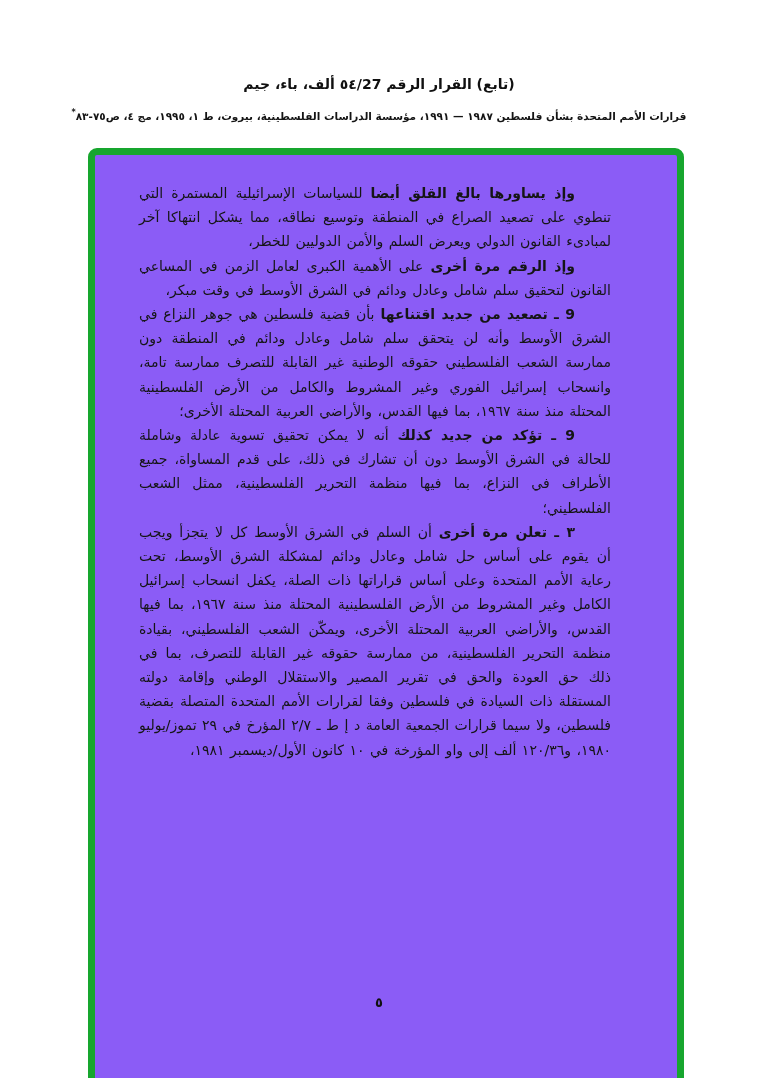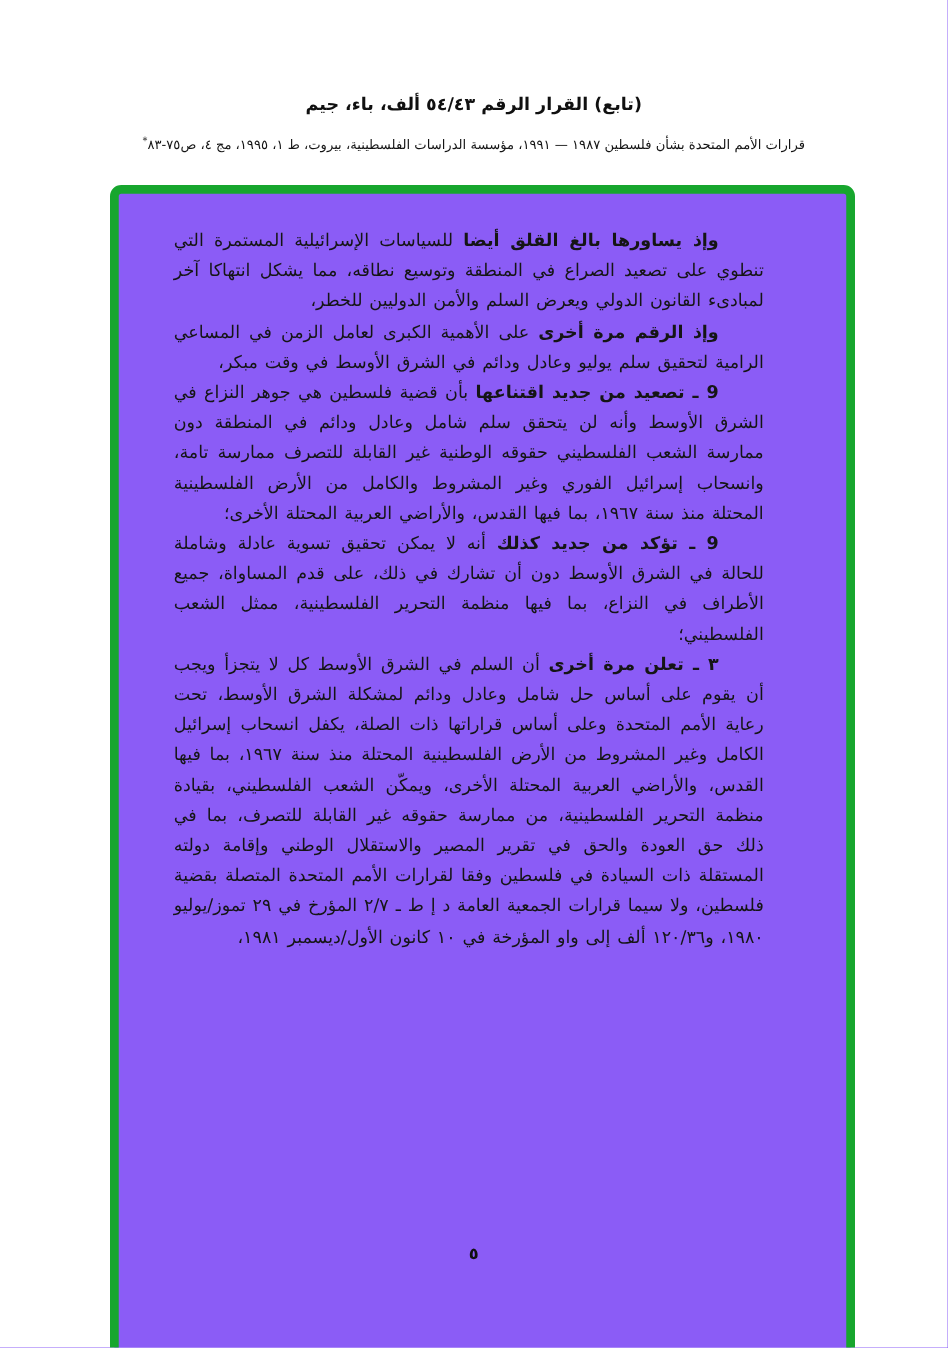--- a/index.html
+++ b/index.html
@@ -12,21 +12,21 @@
     overflow: hidden;
   }
   .page { position: absolute; inset: 0; }
 
   .header { position: absolute; top: 76px; left: 0; width: 100%; text-align: center; direction: rtl; }
   .title {
     font-weight: bold; font-size: 14px; letter-spacing: 0.2px;
     color: #101010; margin: 0 0 9px 0;
   }
   .subtitle {
-    font-weight: normal; font-size: 10.5px; color: #141414; margin: 16px;
+    font-weight: bold; font-size: 10.5px; color: #141414; margin: 16px;
   }
   .subtitle sup { font-size: 8px; }
 
   .doc-box {
     position: absolute;
     left: 88px; top: 148px;
     width: 596px; height: 952px;
     box-sizing: border-box;
     border: 7px solid #17a62e;
     border-radius: 9px;
@@ -50,29 +50,29 @@
     text-align: center;
   }
   .page-num { font-weight: bold; font-size: 13px; color: #101010; }
 </style>
 </head>
 <body>
 
 <div class="page">
 
   <div class="header">
-    <div class="title">(تابع) القرار الرقم ٥٤/٤٣ ألف، باء، جيم</div>
+    <div class="title">(تابع) القرار الرقم ٥٤/27 ألف، باء، جيم</div>
     <div class="subtitle"><span>قرارات الأمم المتحدة بشأن فلسطين ١٩٨٧ — ١٩٩١، مؤسسة الدراسات الفلسطينية، بيروت، ط ١، ١٩٩٥، مج ٤، ص٧٥-٨٣</span><sup>*</sup></div>
   </div>
 
   <div class="doc-box" style="border-color: rgb(23, 166, 46);">
     <div id="paras">
   <p class="para"><b></b><b>وإذ يساورها بالغ القلق أيضا</b><span> للسياسات الإسرائيلية المستمرة التي تنطوي على تصعيد الصراع في المنطقة وتوسيع نطاقه، مما يشكل انتهاكا آخر لمبادىء القانون الدولي ويعرض السلم والأمن الدوليين للخطر،</span></p>
 
-  <p class="para"><b></b><b>وإذ الرقم مرة أخرى</b><span> على الأهمية الكبرى لعامل الزمن في المساعي الرامية لتحقيق سلم يوليو وعادل ودائم في الشرق الأوسط في وقت مبكر،</span></p>
+  <p class="para"><b></b><b>وإذ الرقم مرة أخرى</b><span> على الأهمية الكبرى لعامل الزمن في المساعي القانون لتحقيق سلم شامل وعادل ودائم في الشرق الأوسط في وقت مبكر،</span></p>
 
   <p class="para"><b>9 ـ </b><b>تصعيد من جديد اقتناعها</b><span> بأن قضية فلسطين هي جوهر النزاع في الشرق الأوسط وأنه لن يتحقق سلم شامل وعادل ودائم في المنطقة دون ممارسة الشعب الفلسطيني حقوقه الوطنية غير القابلة للتصرف ممارسة تامة، وانسحاب إسرائيل الفوري وغير المشروط والكامل من الأرض الفلسطينية المحتلة منذ سنة ١٩٦٧، بما فيها القدس، والأراضي العربية المحتلة الأخرى؛</span></p>
 
   <p class="para"><b>9 ـ </b><b>تؤكد من جديد كذلك</b><span> أنه لا يمكن تحقيق تسوية عادلة وشاملة للحالة في الشرق الأوسط دون أن تشارك في ذلك، على قدم المساواة، جميع الأطراف في النزاع، بما فيها منظمة التحرير الفلسطينية، ممثل الشعب الفلسطيني؛</span></p>
 
   <p class="para"><b>٣ ـ </b><b>تعلن مرة أخرى</b><span> أن السلم في الشرق الأوسط كل لا يتجزأ ويجب أن يقوم على أساس حل شامل وعادل ودائم لمشكلة الشرق الأوسط، تحت رعاية الأمم المتحدة وعلى أساس قراراتها ذات الصلة، يكفل انسحاب إسرائيل الكامل وغير المشروط من الأرض الفلسطينية المحتلة منذ سنة ١٩٦٧، بما فيها القدس، والأراضي العربية المحتلة الأخرى، ويمكّن الشعب الفلسطيني، بقيادة منظمة التحرير الفلسطينية، من ممارسة حقوقه غير القابلة للتصرف، بما في ذلك حق العودة والحق في تقرير المصير والاستقلال الوطني وإقامة دولته المستقلة ذات السيادة في فلسطين وفقا لقرارات الأمم المتحدة المتصلة بقضية فلسطين، ولا سيما قرارات الجمعية العامة د إ ط ـ ٢/٧ المؤرخ في ٢٩ تموز/يوليو ١٩٨٠، و١٢٠/٣٦ ألف إلى واو المؤرخة في ١٠ كانون الأول/ديسمبر ١٩٨١،</span></p>
 </div>
   </div>
 
   <div class="footer">

